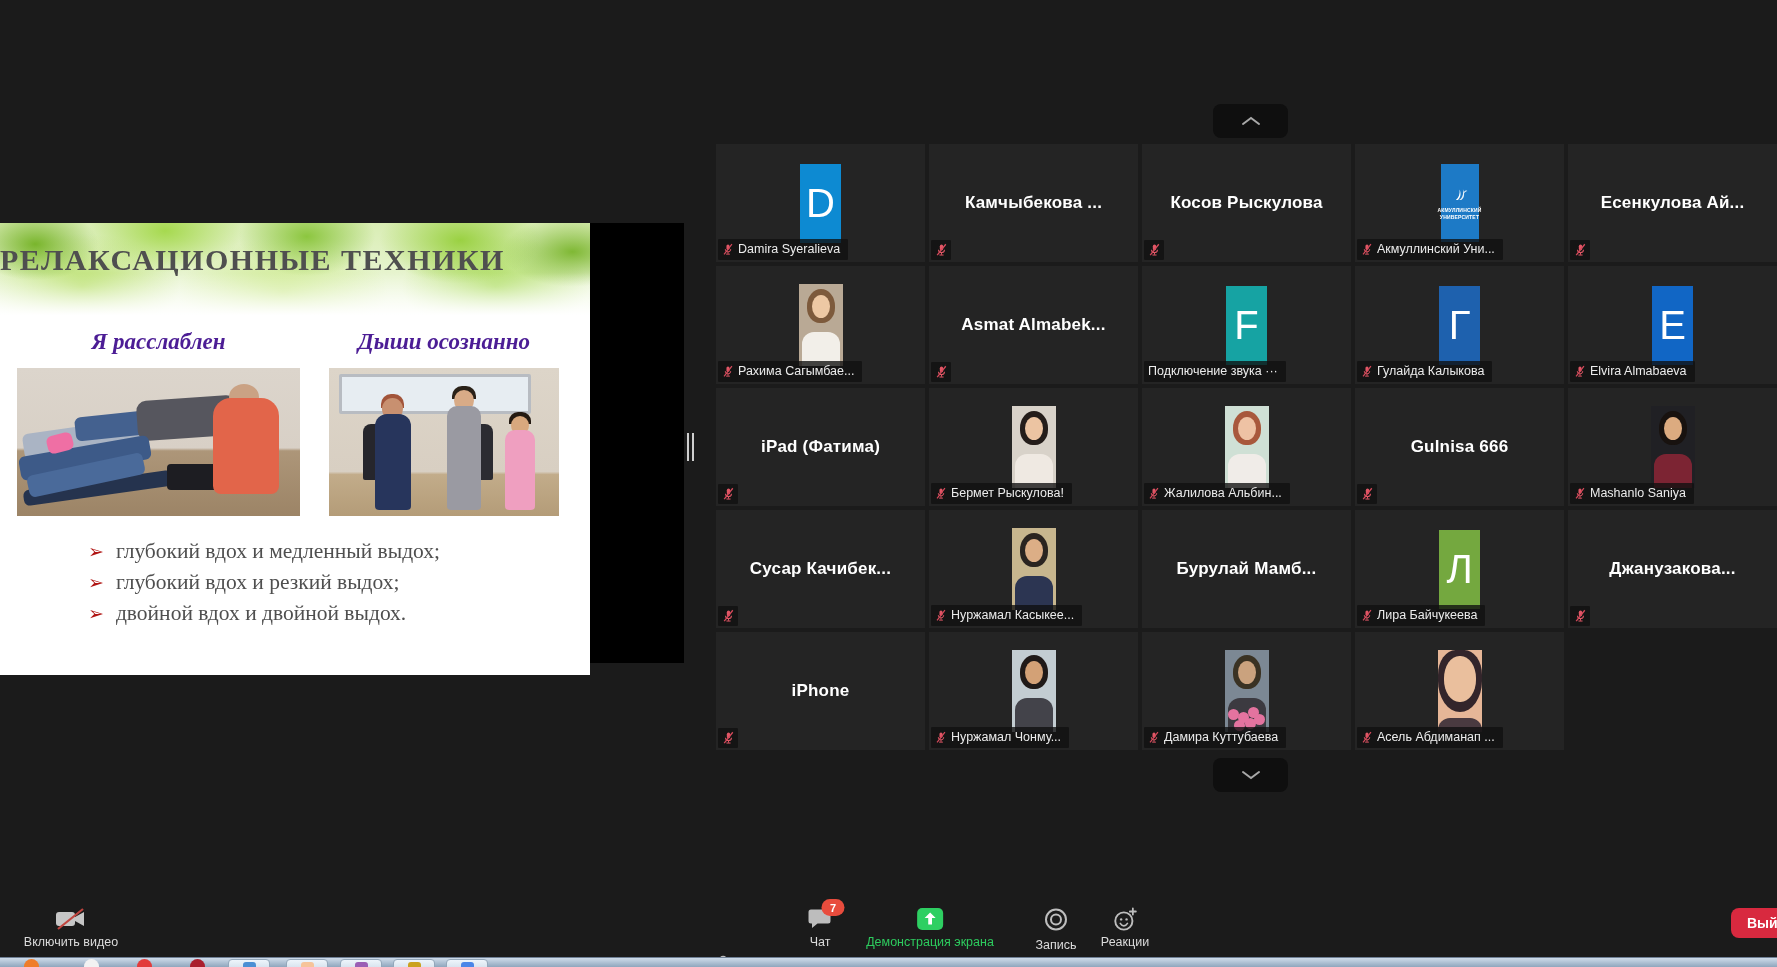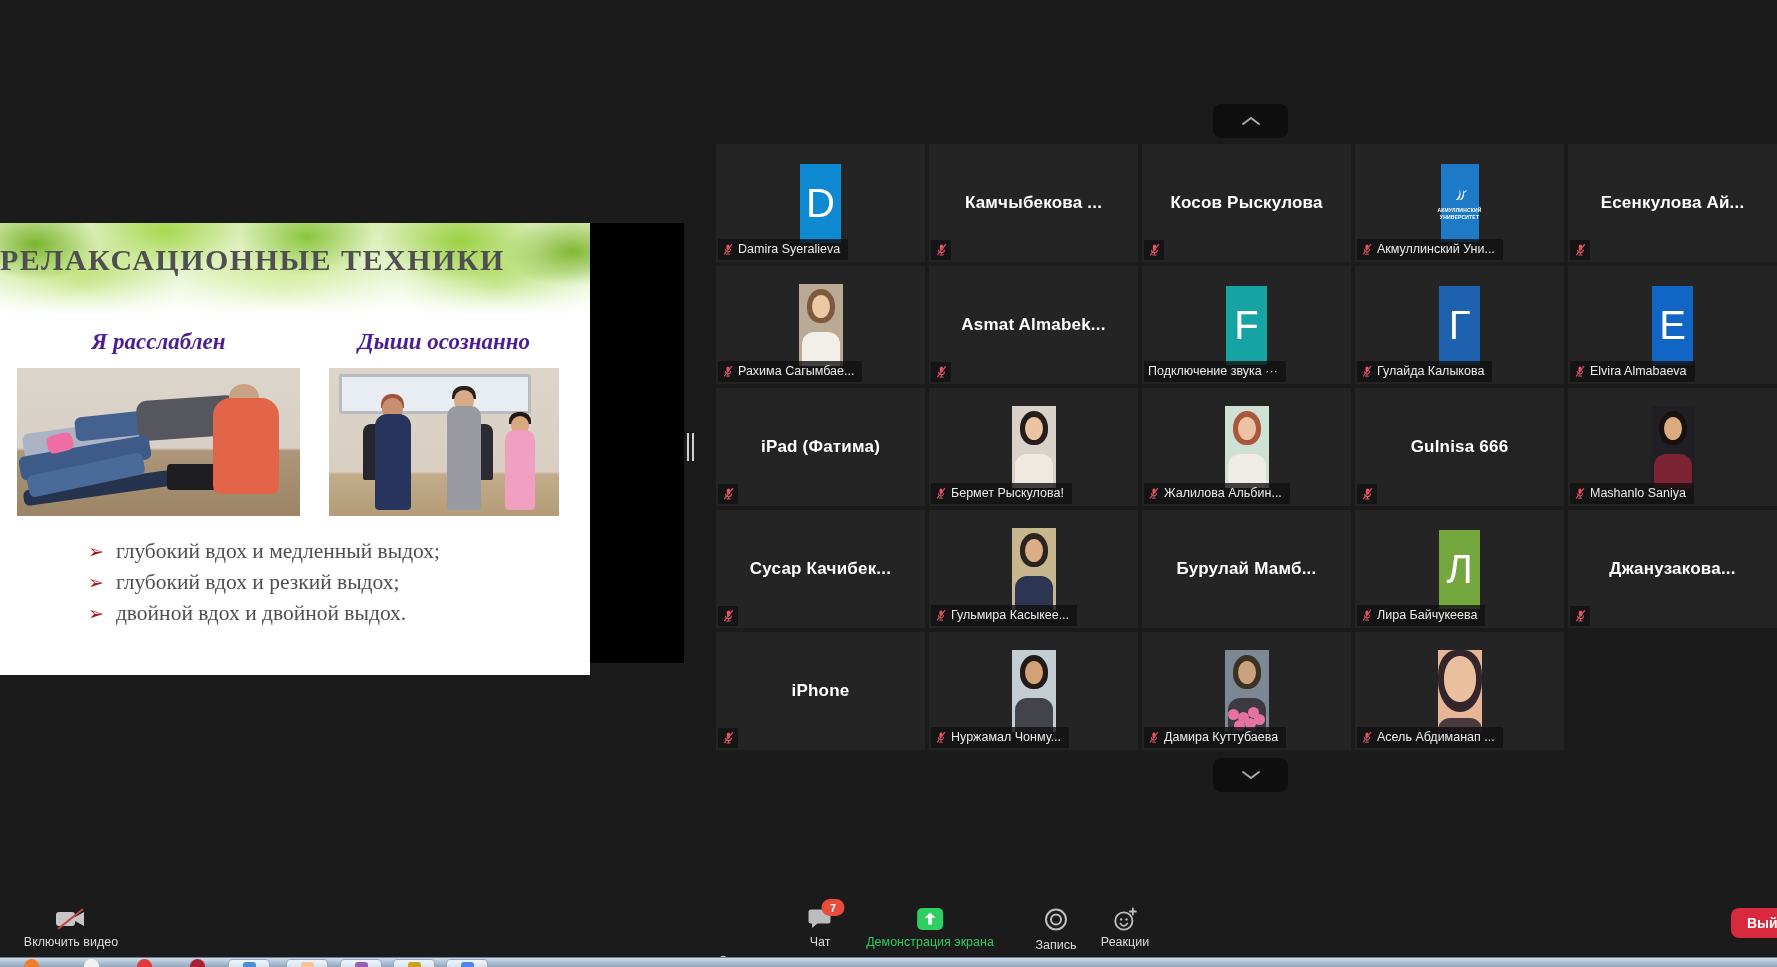--- a/index.html
+++ b/index.html
@@ -448,21 +448,21 @@
     </div>
 
     <div class="tile-label">
       <svg class="mic" width="12" height="13" viewBox="0 0 14 14">
         <rect x="5.2" y="1.2" width="3.6" height="6.2" rx="1.8" fill="#e15766"></rect>
         <path d="M3.8 6.6a3.2 3.2 0 0 0 6.4 0" fill="none" stroke="#e15766" stroke-width="1.1"></path>
         <line x1="7" y1="9.8" x2="7" y2="12" stroke="#e15766" stroke-width="1.1"></line>
         <line x1="4.8" y1="12.4" x2="9.2" y2="12.4" stroke="#e15766" stroke-width="1.1"></line>
         <line x1="2.4" y1="12.6" x2="11.6" y2="0.8" stroke="#d84a5c" stroke-width="1.4"></line>
       </svg>
-      <span class="label-text">Гульмира Касыкее...</span>
+      <span class="label-text">Нуржамал Касыкее...</span>
     </div>
 
   </div>
     <div class="tile">
     <div class="center-name">Бурулай  Мамб...</div>
 
   </div>
     <div class="tile">
 
     <div class="avatar-letter" style="background: rgb(116, 168, 63);">Л</div>

